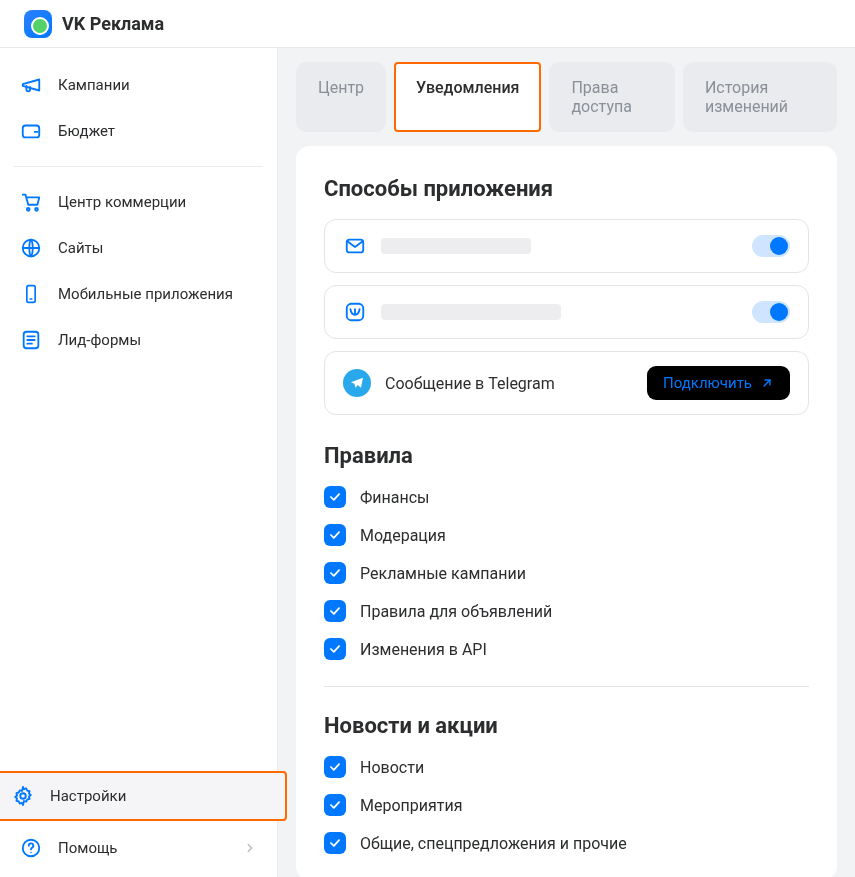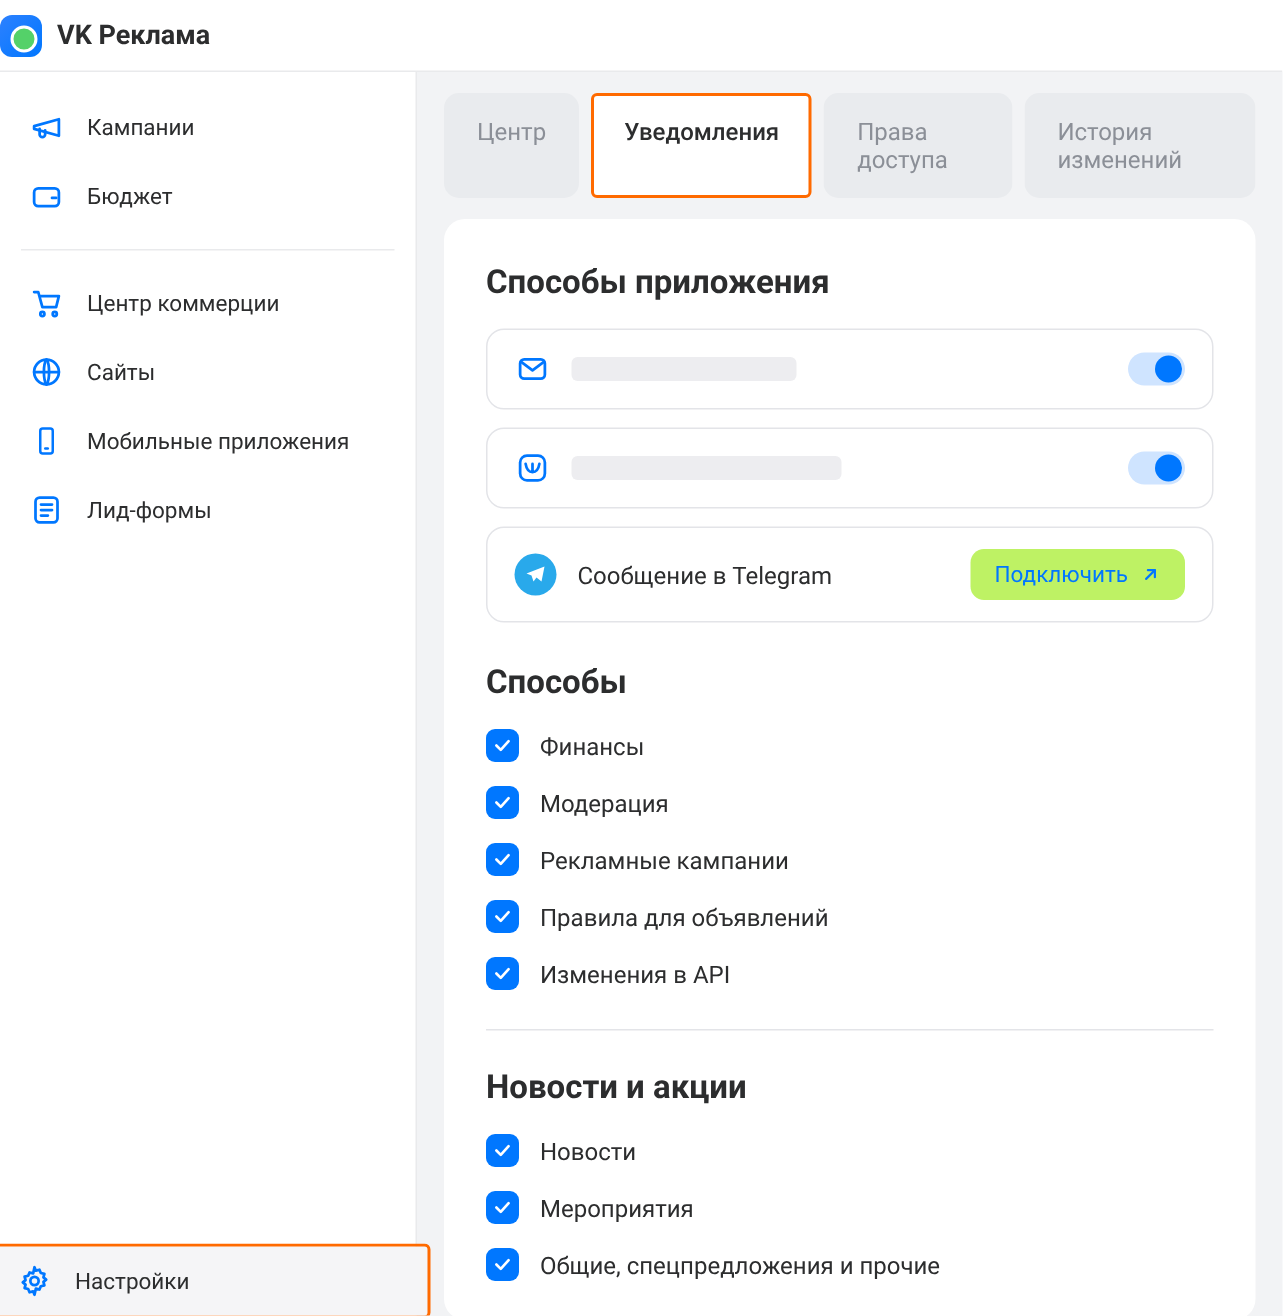--- a/index.html
+++ b/index.html
@@ -7,21 +7,21 @@
     font-family: -apple-system, BlinkMacSystemFont, "Segoe UI", Roboto, Arial, sans-serif;
     background: #fff;
     color: #2c2d2e;
     width: 855px;
     height: 877px;
     overflow: hidden;
   }
   .app { display: flex; flex-direction: column; height: 100%; }
   .topbar {
     display: flex; align-items: center;
-    padding: 8px 0;
+    padding: 8px 24px;
     border-bottom: 1px solid #e9eaec;
     height: 48px;
   }
   .logo-icon {
     width: 28px; height: 28px; border-radius: 8px;
     background: linear-gradient(135deg, #2d81ff, #0077ff);
     display: flex; align-items: center; justify-content: center;
     margin-right: 10px;
     position: relative;
   }
@@ -117,21 +117,21 @@
     margin-left: auto;
     width: 38px; height: 22px; border-radius: 11px;
     background: #cfe4ff; position: relative;
   }
   .toggle::after {
     content: ""; position: absolute; right: 2px; top: 2px;
     width: 18px; height: 18px; border-radius: 50%; background: #0077ff;
   }
   .connect-btn {
     margin-left: auto;
-    background: #bef264;
+    background: #000000;
     color: #0077ff;
     display: inline-flex; align-items: center; gap: 8px;
     padding: 8px 16px; border-radius: 9px;
     font-size: 15px; cursor: pointer; justify-content: center;
   }
   .checklist { display: flex; flex-direction: column; gap: 16px; }
   .check-row { display: flex; align-items: center; gap: 14px; }
   .checkbox {
     width: 22px; height: 22px; border-radius: 6px;
     background: #0077ff;
@@ -219,20 +219,37 @@
         <div class="sb-item highlight">
           <span class="icon">
             <svg width="22" height="22" viewBox="0 0 24 24" fill="none" stroke="currentColor" stroke-width="2" stroke-linecap="round" stroke-linejoin="round">
                 <circle cx="12" cy="12" r="3"></circle>
                 <path d="M12 2l1 2.5 2.6-.7 1 2.4 2.6.6-.7 2.6 2 1.6-2 1.6.7 2.6-2.6.6-1 2.4-2.6-.7L12 22l-1-2.5-2.6.7-1-2.4-2.6-.6.7-2.6L3.5 13l2-1.6-.7-2.6 2.6-.6 1-2.4 2.6.7L12 2z"></path>
               </svg>
           </span>
           <span>Настройки</span>
         </div>
       </div>
+      <div class="sidebar-group">
+        <div class="sb-item">
+          <span class="icon">
+            <svg width="22" height="22" viewBox="0 0 24 24" fill="none" stroke="currentColor" stroke-width="2" stroke-linecap="round" stroke-linejoin="round">
+                <circle cx="12" cy="12" r="9"></circle>
+                <path d="M9.5 9.5a2.5 2.5 0 1 1 3.5 2.3c-.8.4-1 1-1 1.7"></path>
+                <circle cx="12" cy="17" r="0.8" fill="currentColor" stroke="none"></circle>
+              </svg>
+          </span>
+          <span>Помощь</span>
+          <span class="chev">
+            <svg width="14" height="14" viewBox="0 0 24 24" fill="none" stroke="currentColor" stroke-width="2.5" stroke-linecap="round" stroke-linejoin="round">
+                <path d="M9 6l6 6-6 6"></path>
+              </svg>
+          </span>
+        </div>
+      </div>
     </div>
 
     <div class="main">
       <div class="tabs">
         <div class="tab">Центр</div>
         <div class="tab active">Уведомления</div>
         <div class="tab">Права доступа</div>
         <div class="tab">История изменений</div>
       </div>
 
@@ -270,21 +287,21 @@
           <span class="check-label">Сообщение в Telegram</span>
           <span class="connect-btn">
             <span>Подключить</span>
             <svg width="14" height="14" viewBox="0 0 24 24" fill="none" stroke="currentColor" stroke-width="2.5" stroke-linecap="round" stroke-linejoin="round">
                 <path d="M7 17L17 7"></path>
                 <path d="M9 7h8v8"></path>
               </svg>
           </span>
         </div>
 
-        <div class="section-title" style="margin-top:28px;">Способы</div>
+        <div class="section-title" style="margin-top:28px;">Правила</div>
         <div class="checklist">
           <div class="check-row">
             <span class="checkbox">
                 <svg width="14" height="14" viewBox="0 0 24 24" fill="none" stroke="currentColor" stroke-width="3" stroke-linecap="round" stroke-linejoin="round">
                   <path d="M5 12l5 5 9-10"></path>
                 </svg>
               </span>
             <span class="check-label">Финансы</span>
           </div>
           <div class="check-row">

